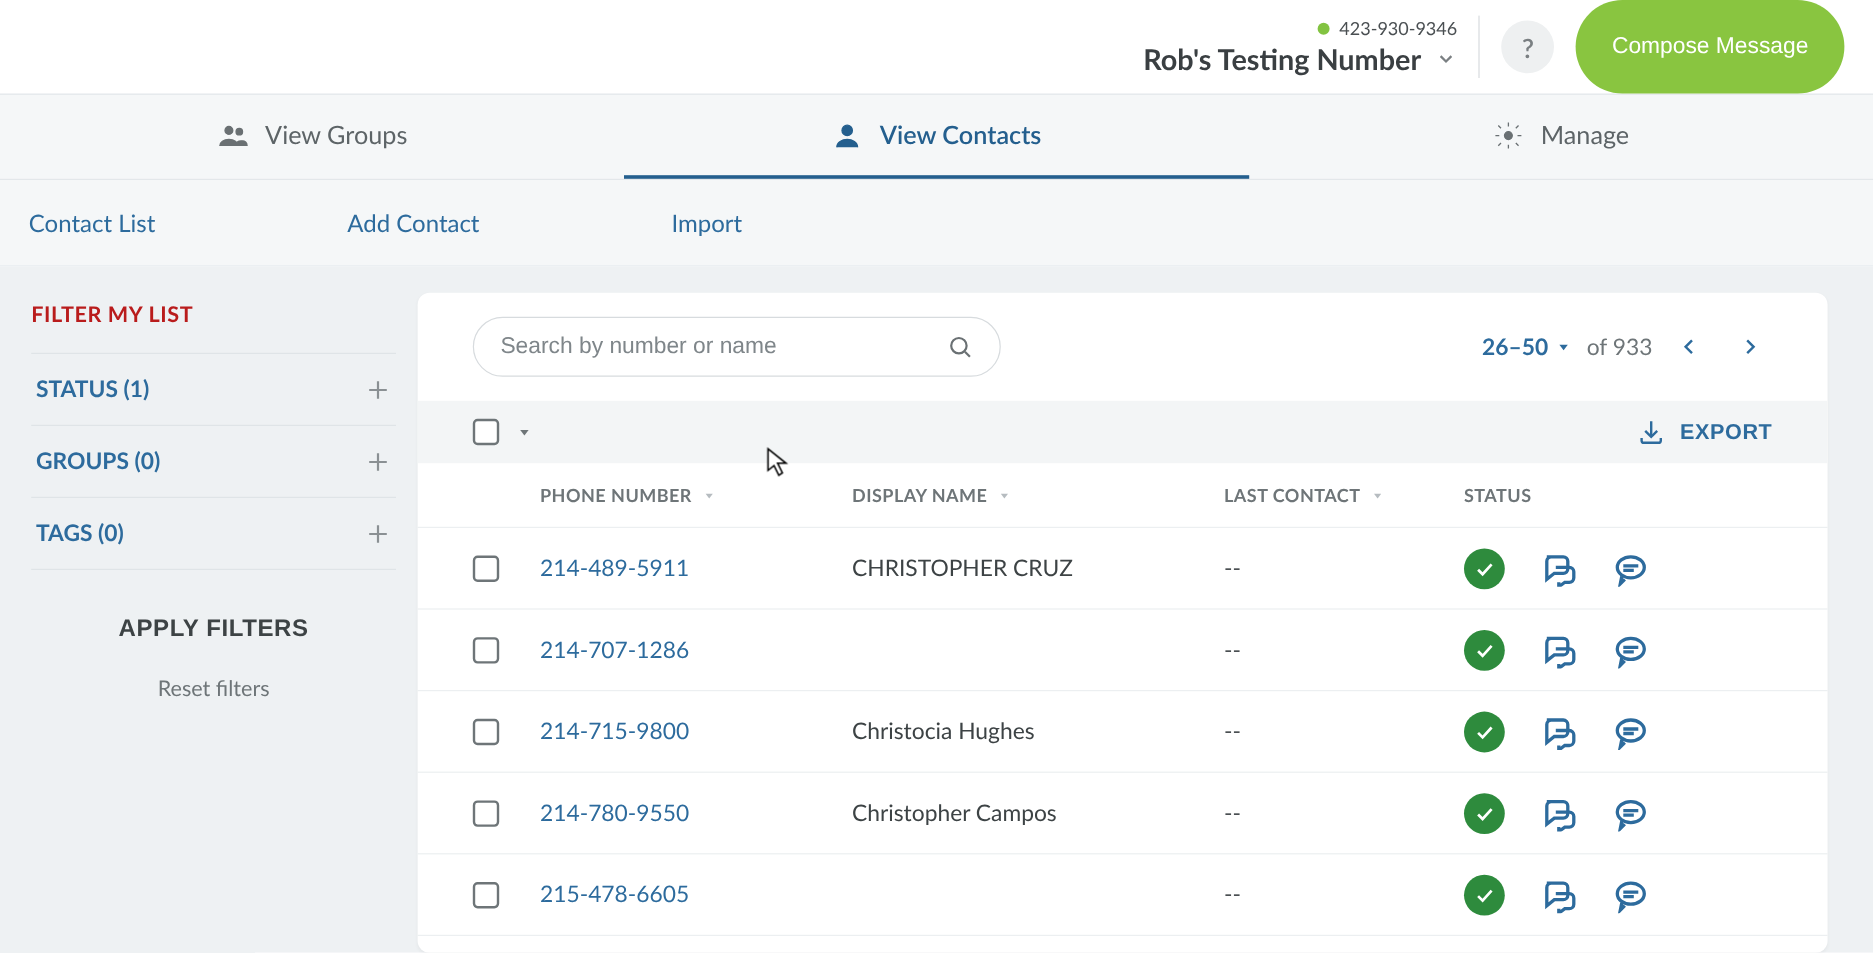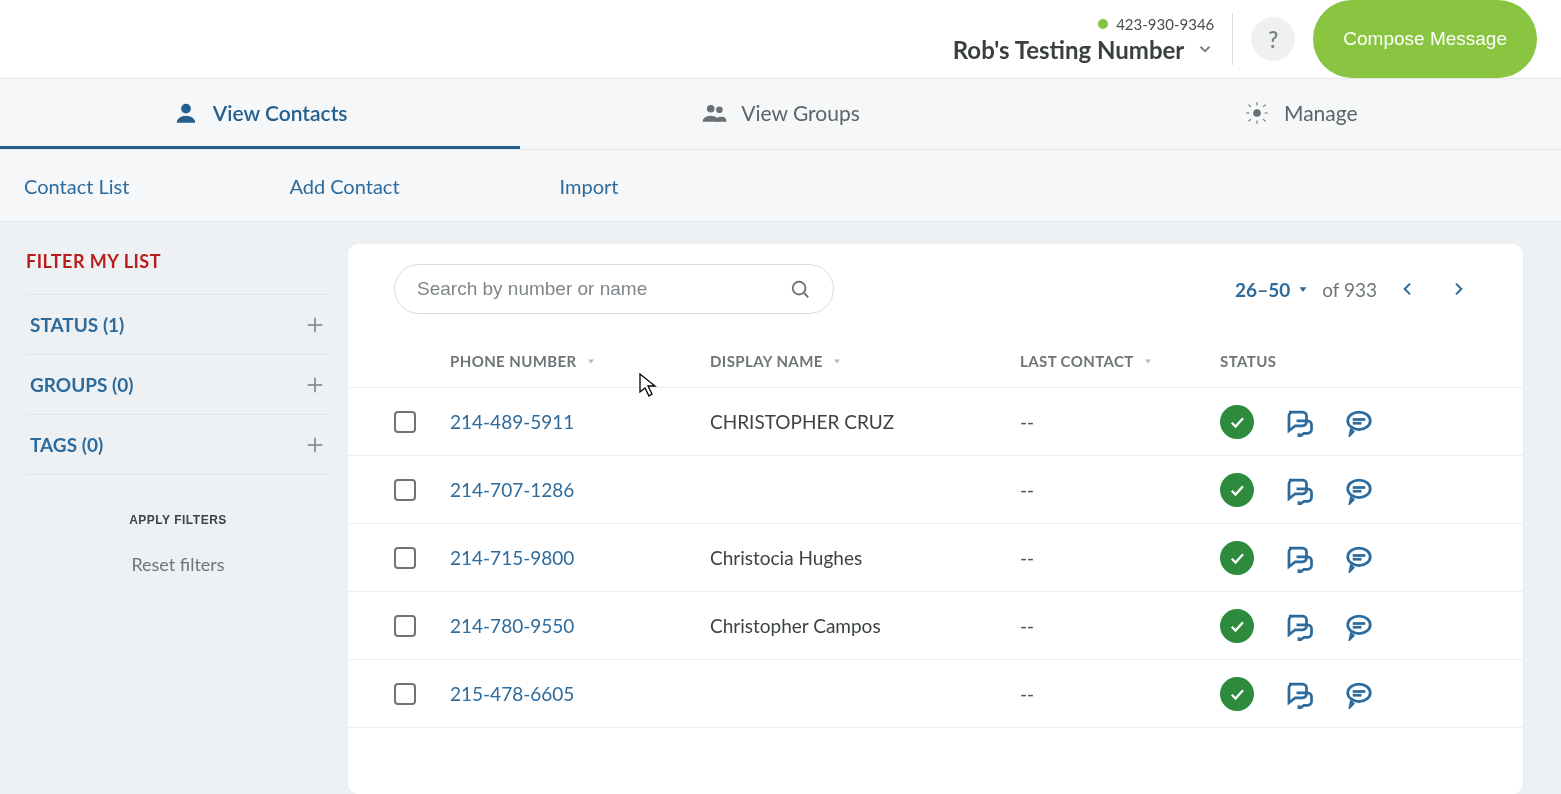--- a/index.html
+++ b/index.html
@@ -147,21 +147,21 @@
     font-size: 19px;
     font-weight: 700;
     color: #2d6b9d;
   }
   .plus-icon {
     width: 22px; height: 22px; stroke: #8a9093; stroke-width: 2; fill: none;
   }
   .apply-btn {
     display: block;
     margin: 38px auto 0;
-    font-size: 12px;
+    font-size: 20px;
     font-weight: 700;
     letter-spacing: 0.5px;
     color: #3d4345;
     background: none;
     border: none;
     cursor: pointer;
   }
   .reset-link {
     display: block;
     margin: 26px auto 0;
@@ -313,35 +313,35 @@
     </div>
   </div>
   <div class="vsep"></div>
   <div class="help-circle">
     <span>?</span>
   </div>
   <button class="compose-btn">Compose Message</button>
 </div>
 
 <div class="tabs-row">
-  <div class="tab active">
-    <svg class="tab-icon" viewBox="0 0 24 24">
-        <circle cx="12" cy="8" r="4"></circle>
-        <path d="M4 21c0-4 4-6 8-6s8 2 8 6" fill="currentColor"></path>
-      </svg>
-    <span>View Contacts</span>
-  </div>
   <div class="tab">
     <svg class="tab-icon" viewBox="0 0 24 24" fill="none">
         <circle cx="9" cy="8" r="3"></circle>
         <circle cx="17" cy="9" r="2.5"></circle>
         <path d="M2 20c0-3 3-5 7-5s7 2 7 5"></path>
         <path d="M14 20c0-2.5 2-4 5-4s4 1.5 4 4"></path>
       </svg>
     <span>View Groups</span>
+  </div>
+  <div class="tab active">
+    <svg class="tab-icon" viewBox="0 0 24 24">
+        <circle cx="12" cy="8" r="4"></circle>
+        <path d="M4 21c0-4 4-6 8-6s8 2 8 6" fill="currentColor"></path>
+      </svg>
+    <span>View Contacts</span>
   </div>
   <div class="tab">
     <svg class="tab-icon" viewBox="0 0 24 24" fill="none">
         <circle cx="12" cy="12" r="3"></circle>
         <path d="M12 2v3M12 19v3M4.2 4.2l2.1 2.1M17.7 17.7l2.1 2.1M2 12h3M19 12h3M4.2 19.8l2.1-2.1M17.7 6.3l2.1-2.1"></path>
       </svg>
     <span>Manage</span>
   </div>
 </div>
 
@@ -406,20 +406,36 @@
             </svg>
         </span>
         <span class="pager-arrow">
           <svg viewBox="0 0 24 24">
               <polyline points="9 4 17 12 9 20"></polyline>
             </svg>
         </span>
       </div>
     </div>
 
+    <div class="toolbar-row">
+      <div class="select-all-wrap">
+        <div class="checkbox"></div>
+        <svg class="caret-down-svg" style="fill:#6e7578" viewBox="0 0 24 24">
+            <polygon points="6,9 18,9 12,17"></polygon>
+          </svg>
+      </div>
+      <button class="export-btn">
+        <svg class="export-icon-svg" viewBox="0 0 24 24">
+            <path d="M12 3v12"></path>
+            <polyline points="7 11 12 16 17 11"></polyline>
+            <path d="M4 17v2a2 2 0 0 0 2 2h12a2 2 0 0 0 2-2v-2"></path>
+          </svg>
+        <span>EXPORT</span>
+      </button>
+    </div>
 
     <div class="thead">
       <div></div>
       <div class="th">
         <span>PHONE NUMBER</span>
         <svg class="sort-caret" viewBox="0 0 24 24">
             <polygon points="6,9 18,9 12,17"></polygon>
           </svg>
       </div>
       <div class="th">

